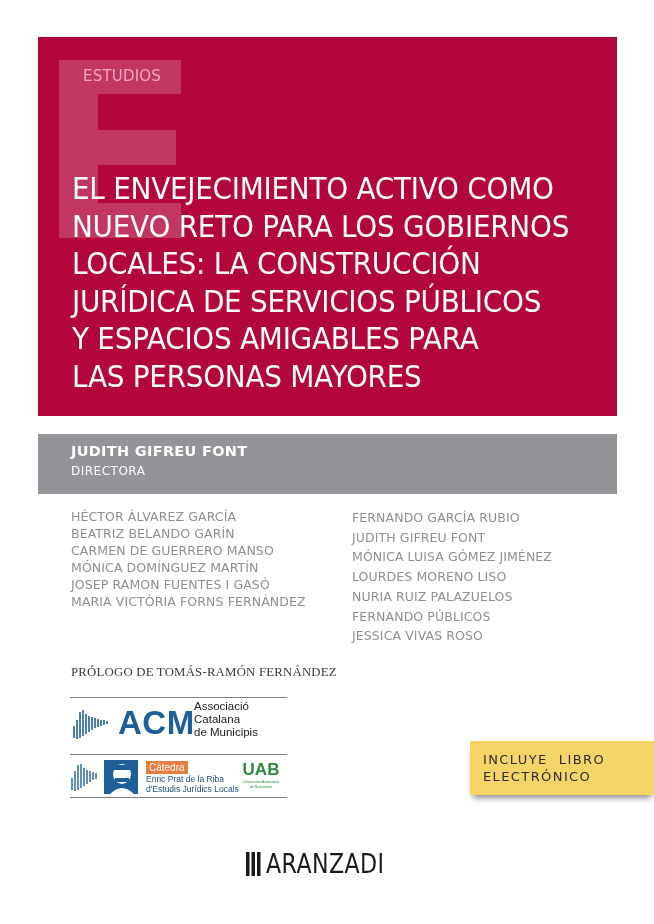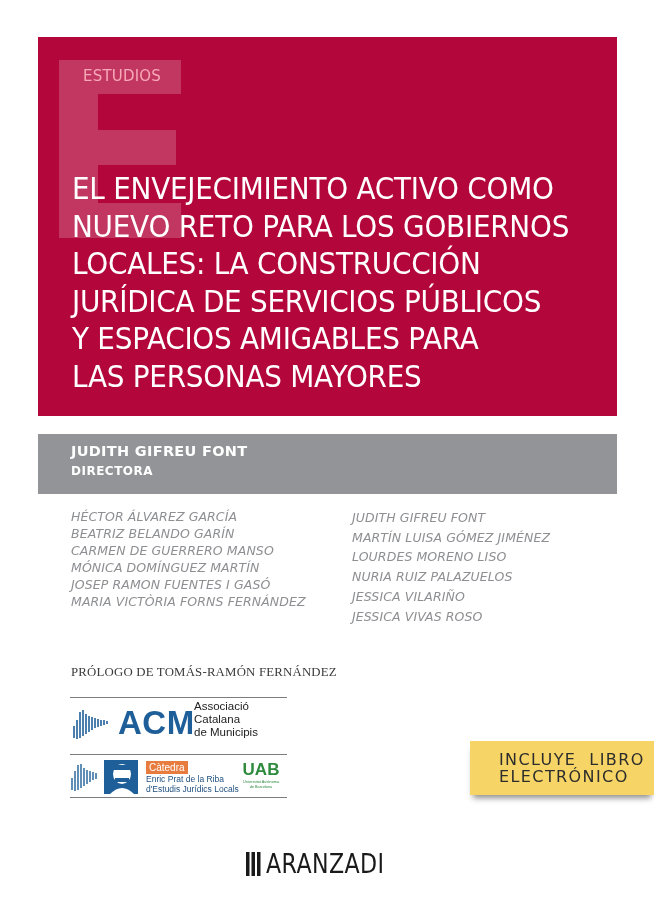--- a/index.html
+++ b/index.html
@@ -36,31 +36,30 @@
     }
     .director-name {
       position: absolute; left: 33px; top: 9px;
       color: #ffffff; font-size: 14.5px; font-weight: bold; letter-spacing: 0.3px;
       font-family: "DejaVu Sans", sans-serif;
     }
     .director-role {
       position: absolute; left: 33px; top: 30px;
       color: #ffffff; font-size: 12px; letter-spacing: 0.5px;
       font-family: "DejaVu Sans", sans-serif;
-      font-weight: bold;
     }
 
     .authors-col {
       position: absolute; top: 508px; list-style: none;
       color: #8e8f92; font-size: 12.5px; line-height: 17.1px;
       font-family: "DejaVu Sans", sans-serif; letter-spacing: 0.1px;
     }
     .authors-left { left: 71px; }
     .authors-right { left: 352px; top: 508px; line-height: 19.7px; }
-    .authors-col li { white-space: nowrap; font-style: italic; }
+    .authors-col li { white-space: nowrap; }
 
     .prologue {
       position: absolute; left: 71px; top: 665px;
       color: #3a3a3a; font-size: 12.8px; letter-spacing: 0.2px;
       font-family: Liberation Serif, serif;
     }
 
     .logo-rule { position: absolute; left: 70px; width: 217px; height: 1px; background: #7d7d7d; }
 
     .acm-logo { position: absolute; left: 70px; top: 698px; width: 217px; height: 50px; }
@@ -99,23 +98,22 @@
     .uab-big { display: block; font-size: 17px; font-weight: bold; }
     .uab-small { display: block; font-size: 3.8px; line-height: 4.5px; }
 
     .ebook-badge {
       position: absolute; left: 470px; top: 741px; width: 184px; height: 54px;
       background: #f6d466;
       box-shadow: 0 6px 6px -3px rgba(0,0,0,0.45);
     }
     .ebook-text {
       position: absolute; left: 13px; top: 10px;
-      color: #2c2c2c; font-size: 16px; line-height: 17px; letter-spacing: 1.4px;
+      color: #2c2c2c; font-size: 13px; line-height: 17px; letter-spacing: 1.4px;
       font-family: "DejaVu Sans", sans-serif;
-      margin-left: 16px;
     }
     .ebook-text span { display: block; white-space: nowrap; }
 
     .publisher-logo { position: absolute; left: 246px; top: 850px; height: 26px; }
     .pub-bars { position: absolute; left: 0; top: 2px; }
     .pub-name {
       position: absolute; left: 20px; top: -2px;
       color: #1a1a1a; font-size: 27px; letter-spacing: 0.5px; white-space: nowrap;
       font-family: "DejaVu Sans", sans-serif; font-weight: normal;
       transform: scaleX(0.82); transform-origin: left top;
@@ -149,25 +147,26 @@
 
 <ul class="authors-col authors-left">
   <li>HÉCTOR ÁLVAREZ GARCÍA</li>
   <li>BEATRIZ BELANDO GARÍN</li>
   <li>CARMEN DE GUERRERO MANSO</li>
   <li>MÓNICA DOMÍNGUEZ MARTÍN</li>
   <li>JOSEP RAMON FUENTES I GASÓ</li>
   <li>MARIA VICTÒRIA FORNS FERNÁNDEZ</li>
 </ul>
 <ul class="authors-col authors-right">
+  <li>FERNANDO GARCÍA RUBIO</li>
   <li>JUDITH GIFREU FONT</li>
-  <li>MARTÍN LUISA GÓMEZ JIMÉNEZ</li>
+  <li>MÓNICA LUISA GÓMEZ JIMÉNEZ</li>
   <li>LOURDES MORENO LISO</li>
   <li>NURIA RUIZ PALAZUELOS</li>
-  <li>JESSICA VILARIÑO</li>
+  <li>FERNANDO PÚBLICOS</li>
   <li>JESSICA VIVAS ROSO</li>
 </ul>
 
 <div class="prologue">PRÓLOGO DE TOMÁS-RAMÓN FERNÁNDEZ</div>
 
 <div class="logo-rule" style="top:697px"></div>
 <div class="acm-logo">
   <svg class="acm-wave" width="42" height="32" viewBox="0 0 42 32">
     <g stroke="#1f5f99" stroke-width="1.6" fill="none">
       <line x1="2" y1="30" x2="2" y2="18"></line>

